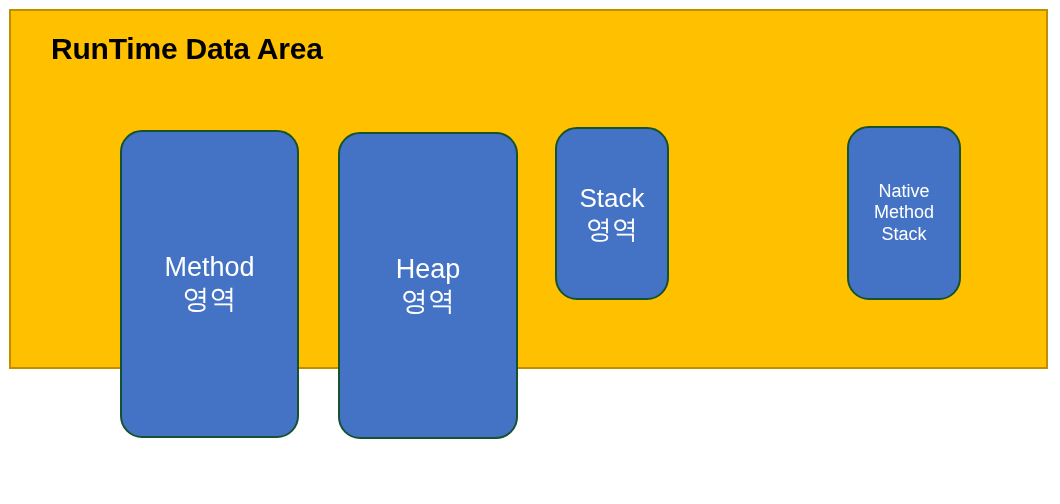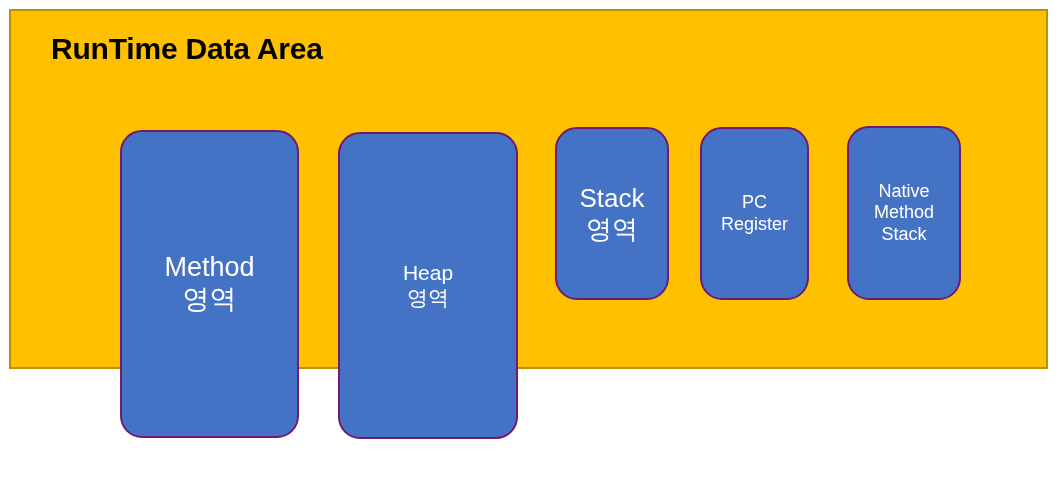--- a/index.html
+++ b/index.html
@@ -43,21 +43,21 @@
     letter-spacing: -0.2px;
     white-space: nowrap;
     line-height: 1.1;
   }
 
   
   .mem-box {
     position: absolute;
     box-sizing: border-box;
     background: #4472C4;
-    border: 2px solid #701a75;
+    border: 2px solid #14532d;
     border-radius: 22px;
     color: #ffffff;
     display: flex;
     align-items: center;
     justify-content: center;
     text-align: center;
   }
   .mem-label {
     display: block;
     white-space: pre-line;
@@ -72,21 +72,21 @@
     height: 308px;
   }
   #box-method .mem-label { font-size: 27px; }
 
   #box-heap {
     left: 327px;
     top: 121px;
     width: 180px;
     height: 307px;
   }
-  #box-heap .mem-label { font-size: 21px; }
+  #box-heap .mem-label { font-size: 27px; }
 
   #box-stack {
     left: 544px;
     top: 116px;
     width: 114px;
     height: 173px;
   }
   #box-stack .mem-label { font-size: 26px; }
 
   #box-pc-register {
@@ -122,24 +122,20 @@
     <div class="mem-box" id="box-heap">
       <span class="mem-label">Heap
 영역</span>
     </div>
 
     <div class="mem-box" id="box-stack">
       <span class="mem-label">Stack
 영역</span>
     </div>
 
-    <div class="mem-box" id="box-pc-register">
-      <span class="mem-label">PC
-Register</span>
-    </div>
 
     <div class="mem-box" id="box-native-method-stack">
       <span class="mem-label">Native
 Method
 Stack</span>
     </div>
 
   </div>
 </div>
 

